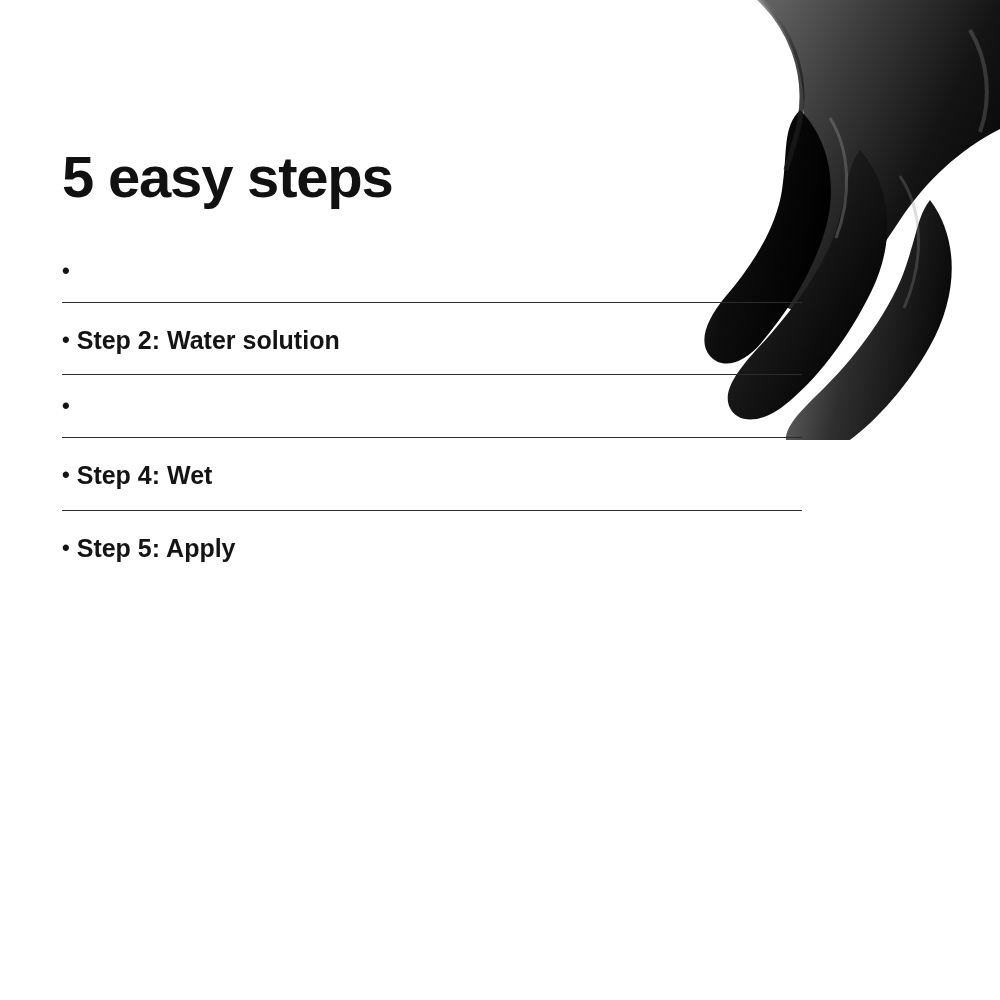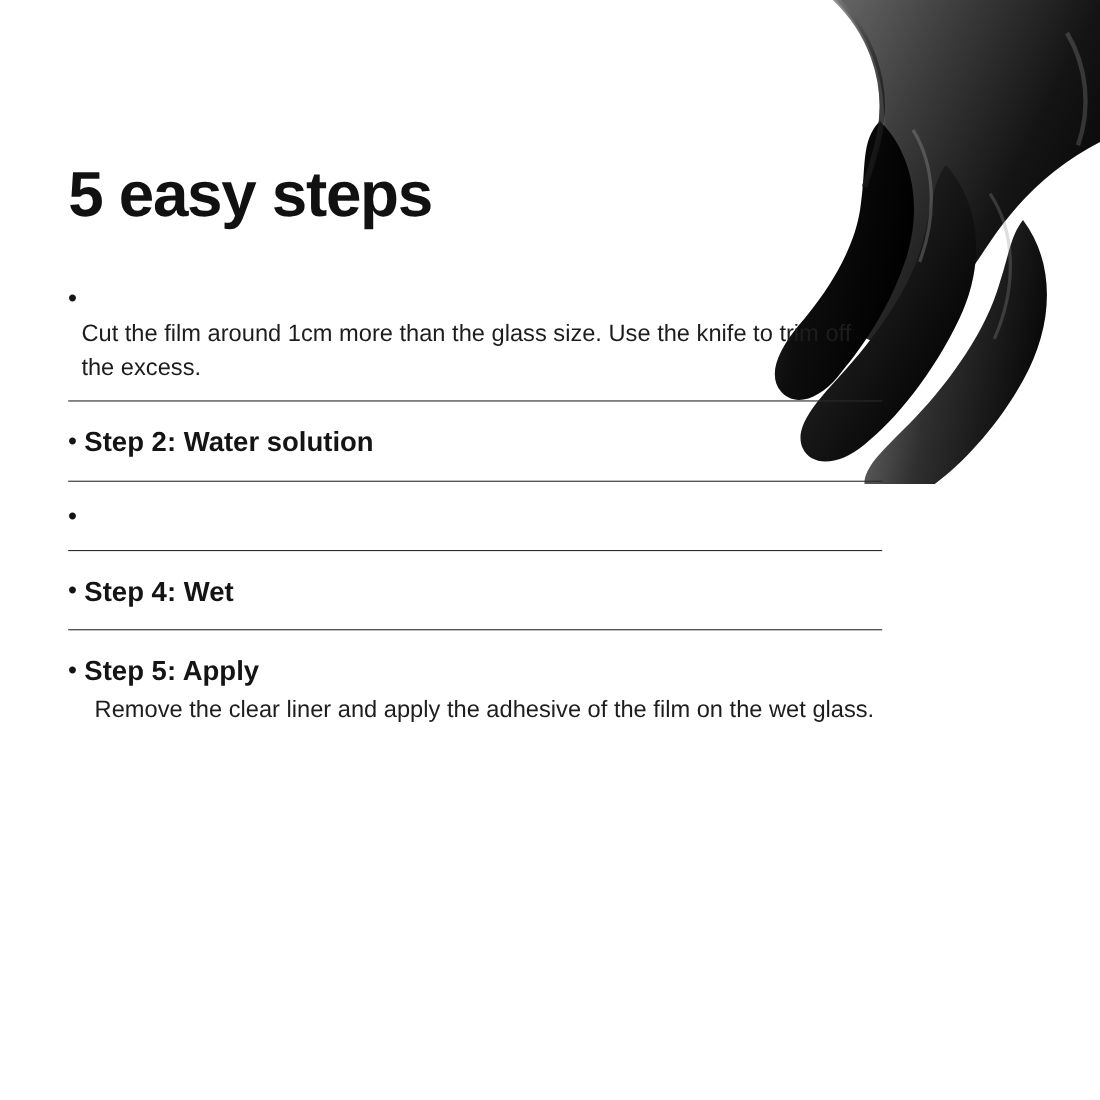--- a/index.html
+++ b/index.html
@@ -158,21 +158,20 @@
   </div>
 
   <h1 class="title">5 easy steps</h1>
 
   <div class="steps">
 
     <div class="step step-1">
       <div class="step-head">
         <span class="bullet">•</span>
       </div>
-      <p class="step-body">Cut the film around 1cm more than the glass size. Use the knife to trim off the excess.</p>
     </div>
 
     <div class="step step-2">
       <div class="step-head">
         <span class="bullet">•</span>
         <span>Step 2: Water solution</span>
       </div>
     </div>
 
     <div class="step step-3">
@@ -186,17 +185,16 @@
         <span class="bullet">•</span>
         <span>Step 4: Wet</span>
       </div>
     </div>
 
     <div class="step step-5 last">
       <div class="step-head">
         <span class="bullet">•</span>
         <span>Step 5: Apply</span>
       </div>
-      <p class="step-body">Remove the clear liner and apply the adhesive of the film on the wet glass.</p>
     </div>
 
   </div>
 </div>
 
 </body></html>

